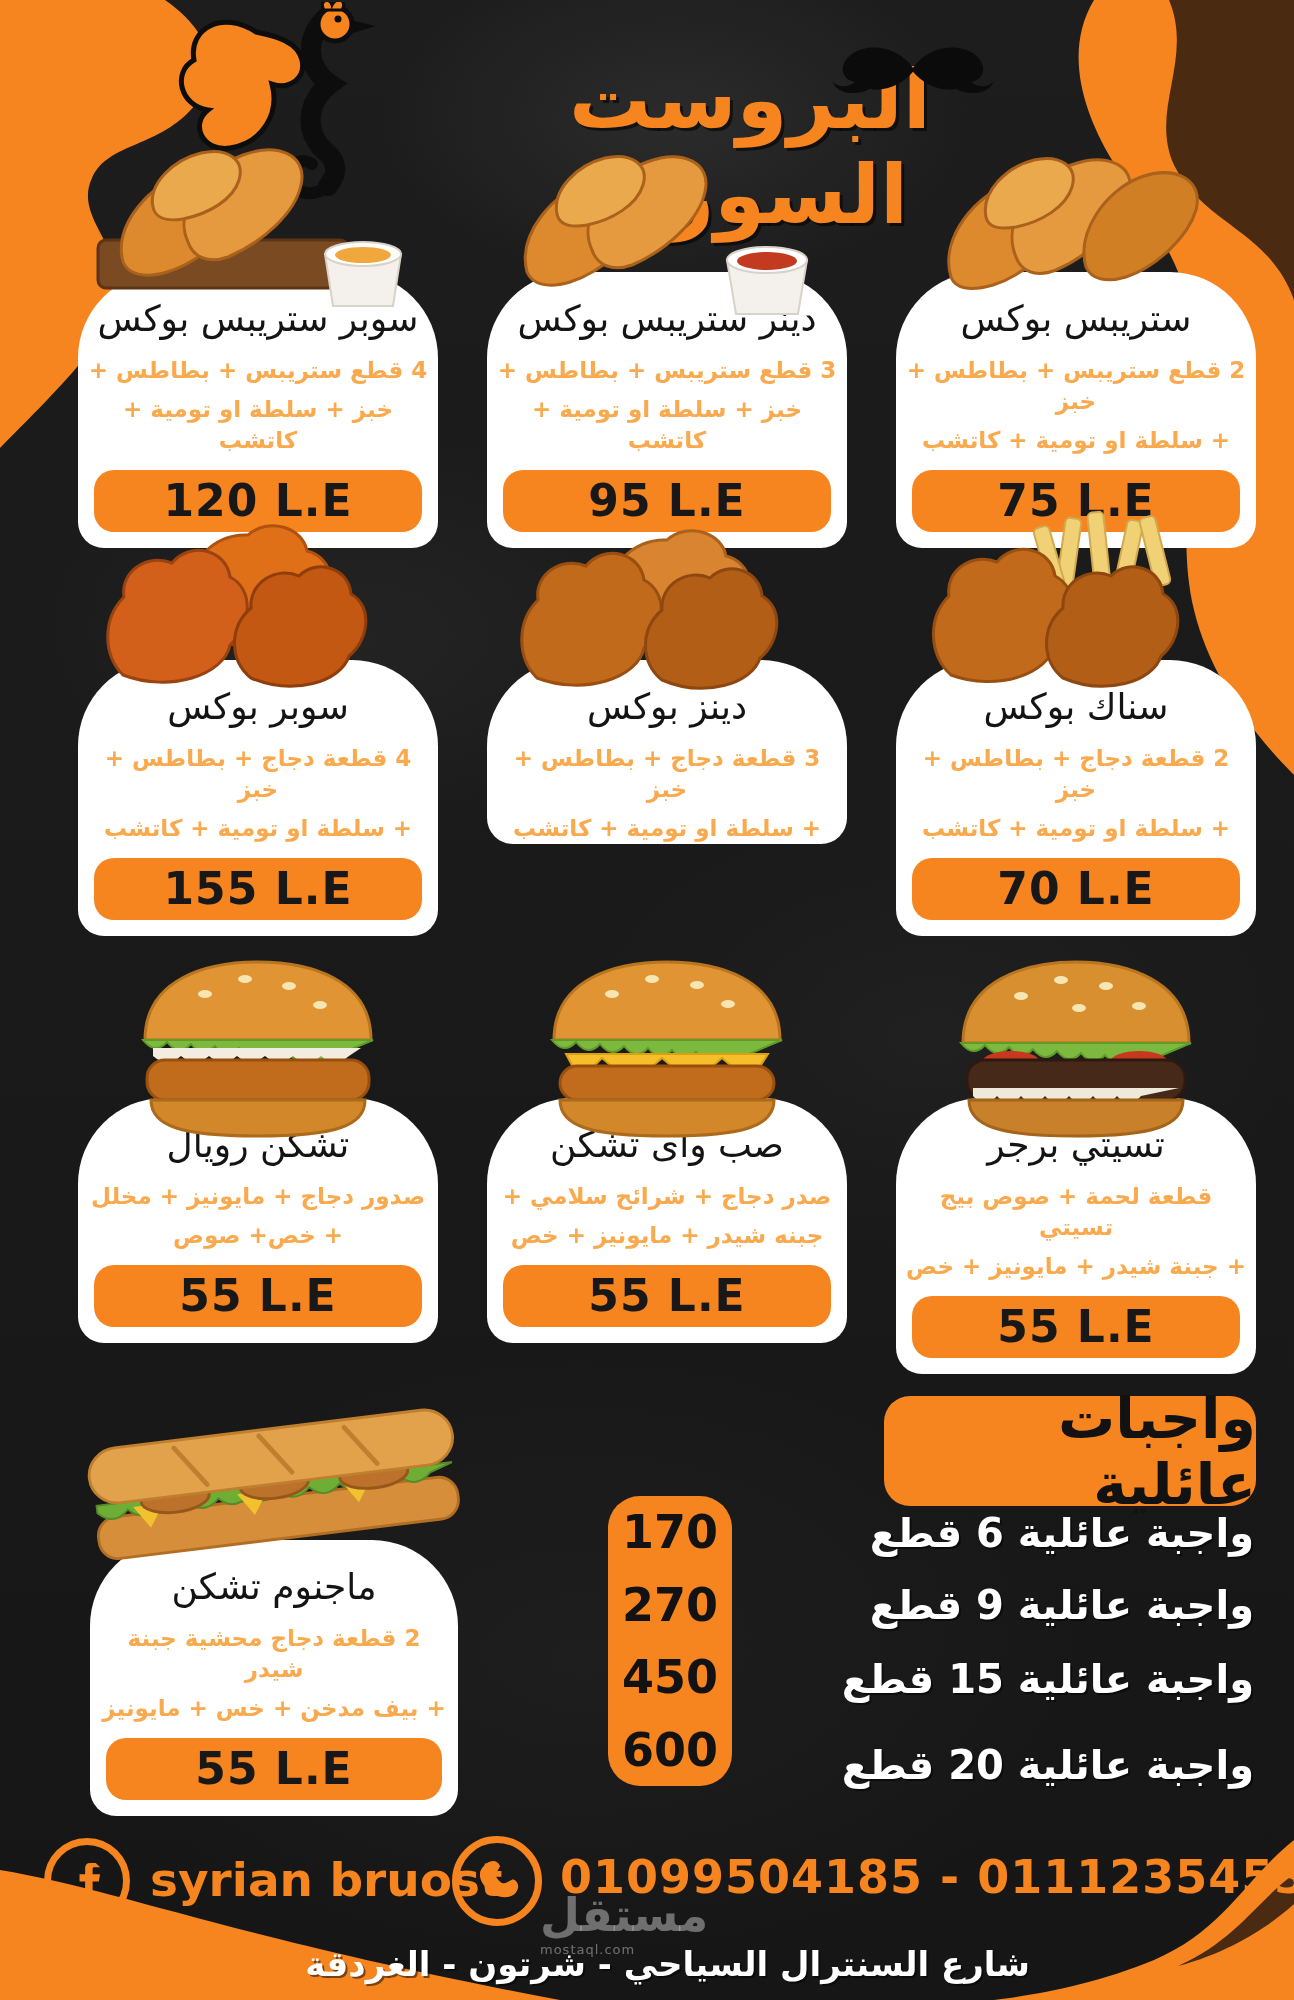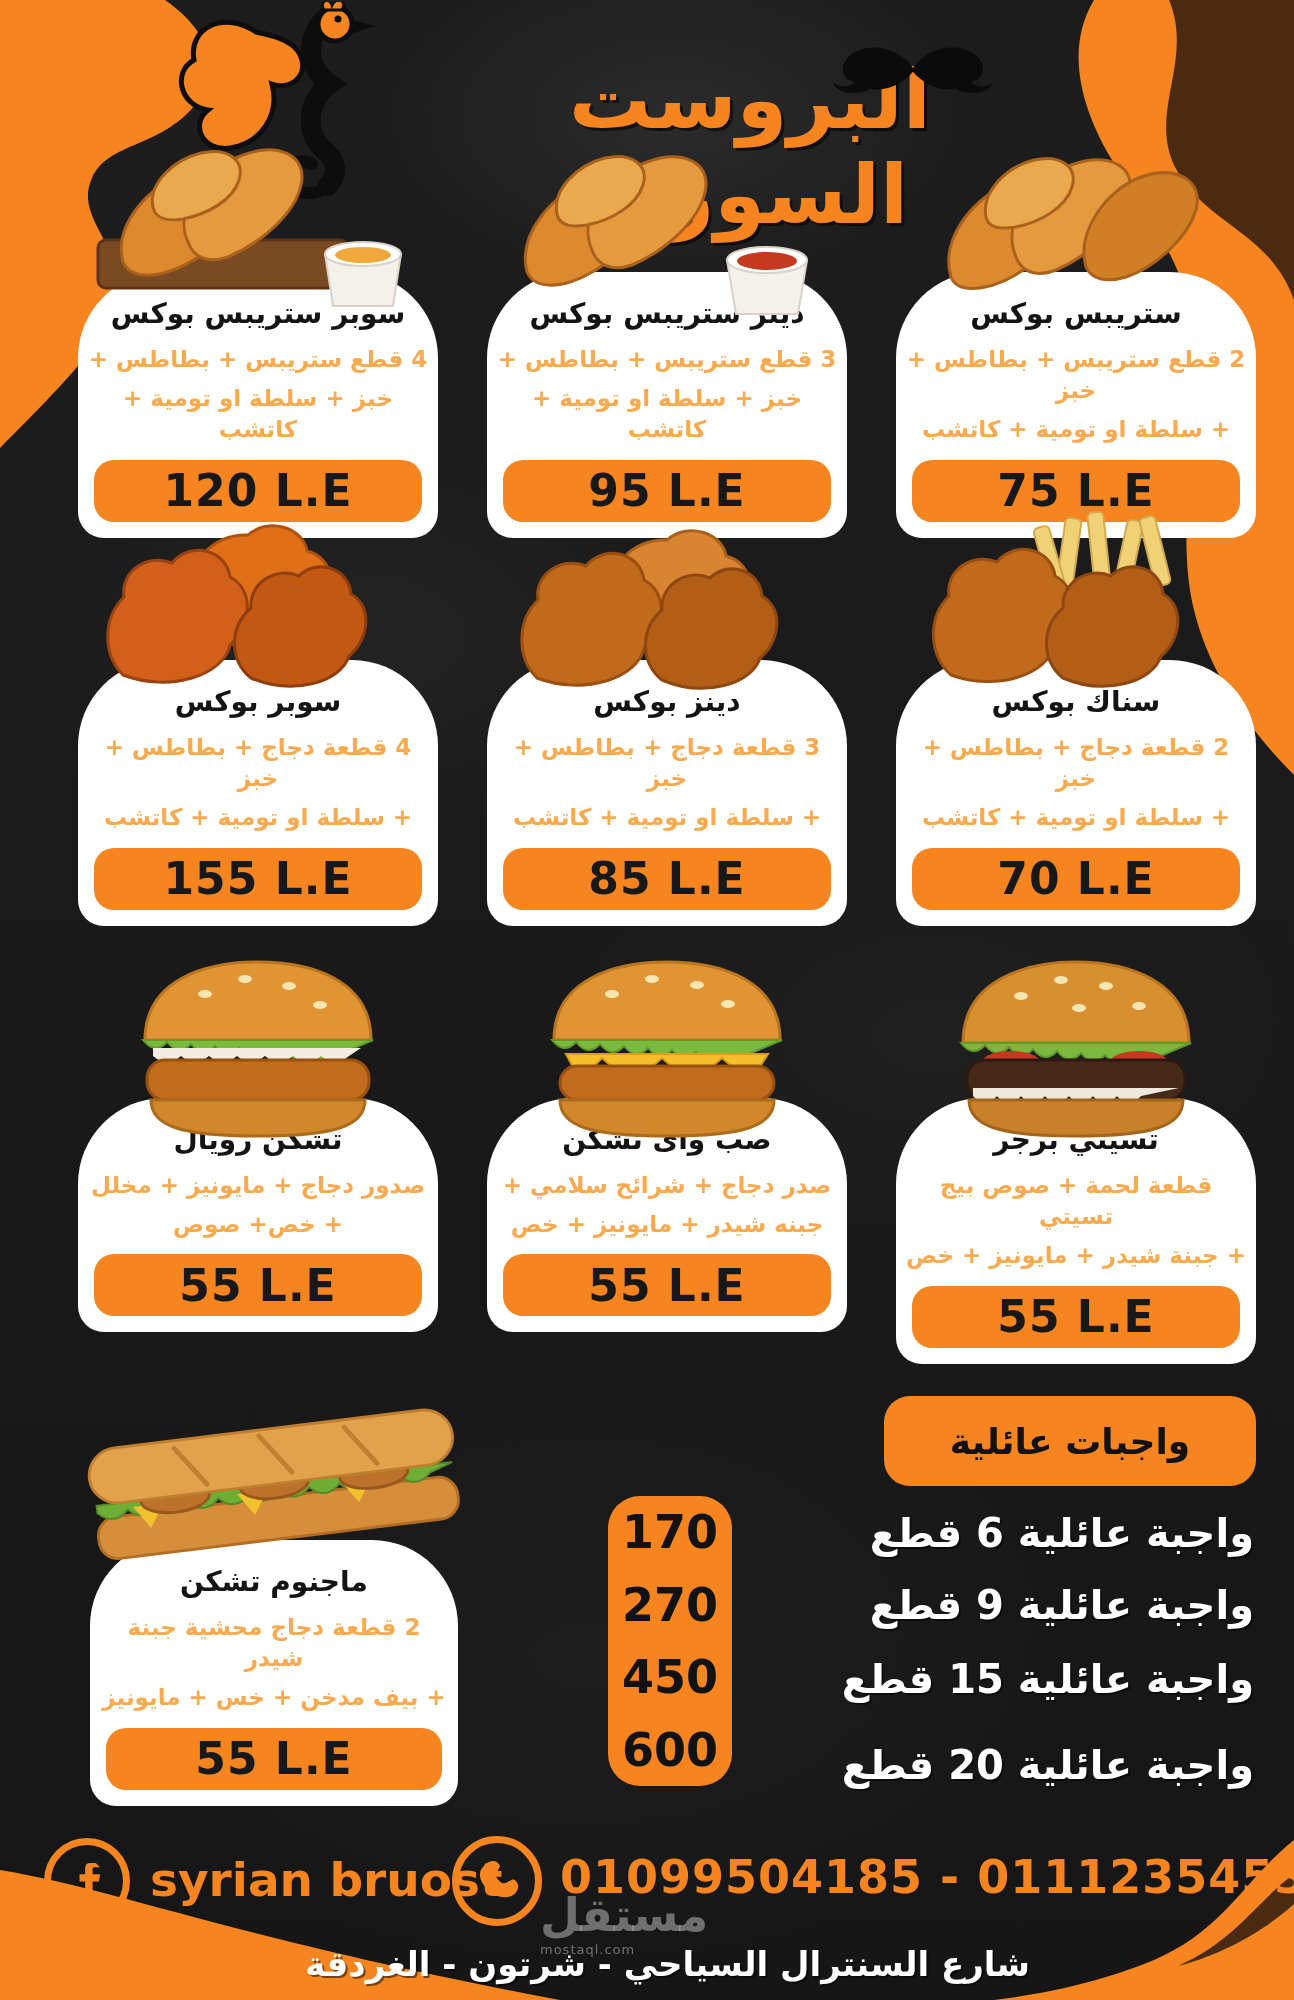--- a/index.html
+++ b/index.html
@@ -29,44 +29,44 @@
   .mustache{position:absolute; left:828px; top:40px; z-index:3;}
   .logo{position:absolute; left:178px; top:2px; z-index:2;}
   
   .card{
     position:absolute; width:360px; z-index:2;
     background:#ffffff; border-radius:86px 86px 26px 26px;
     text-align:center;
   }
   .card-title{
     margin-top:24px; direction:rtl;
-    font-size:28px; font-weight:700; color:#141414; line-height:1.3;
+    font-size:36px; font-weight:400; color:#141414; line-height:1.3;
   }
   .card-desc{
     margin:8px 8px 0; direction:rtl;
     font-size:23px; font-weight:700; color:#F9A94E; line-height:1.35;
   }
   .card-desc.first{margin-top:12px;}
   .price-bar{
     margin:14px 16px 16px; height:62px; direction:ltr;
     background:#F6851F; border-radius:20px;
     display:flex; align-items:center; justify-content:center;
     font-size:44px; font-weight:800; color:#181818; letter-spacing:1px;
   }
   .food{
     position:absolute; top:-150px; left:50%; transform:translateX(-50%);
     width:330px; height:200px; z-index:3; pointer-events:none;
   }
   .food-sub{width:400px; top:-158px;}
   
   .family-header{
-    position:absolute; left:884px; top:1396px; width:372px; height:90px; z-index:2;
+    position:absolute; left:884px; top:1396px; width:372px; height:110px; z-index:2;
     background:#F6851F; border-radius:26px; direction:rtl;
     display:flex; align-items:center; justify-content:center;
-    font-size:36px; font-weight:800; color:#121212;
+    font-size:57px; font-weight:800; color:#121212;
   }
   .family-item{
     position:absolute; right:40px; width:520px; height:62px; z-index:2;
     direction:rtl; text-align:right;
     font-size:40px; font-weight:800; color:#ffffff;
     text-shadow:2px 2px 0 rgba(0,0,0,.5);
     display:flex; align-items:center; justify-content:flex-start;
   }
   .family-prices{
     position:absolute; left:608px; top:1496px; width:124px; height:290px; z-index:2;
@@ -215,21 +215,20 @@
 
   <div class="card" style="left:487px;top:660px">
     <svg class="food" viewBox="0 0 330 200">
       <path d="M110,95 C100,60 130,28 165,30 C185,12 220,22 224,46 C250,52 256,86 238,104 C240,130 210,148 185,138 C160,152 120,132 110,95 Z" fill="#D98430" stroke="#A9611B" stroke-width="3"></path>
       <path d="M35,168 C15,148 14,112 36,90 C32,64 60,46 84,56 C102,34 138,42 142,70 C166,82 164,118 142,138 C136,168 82,186 35,168 Z" fill="#C26A1C" stroke="#9A4F10" stroke-width="3"></path>
       <path d="M160,170 C138,152 138,119 160,100 C158,74 186,58 208,68 C226,50 258,60 260,86 C282,98 278,132 258,148 C250,174 202,188 160,170 Z" fill="#B25E16" stroke="#8E4710" stroke-width="3"></path>
     </svg>
     <div class="card-title">دينز بوكس</div>
     <div class="card-desc first">3 قطعة دجاج + بطاطس + خبز</div>
     <div class="card-desc">+ سلطة او تومية + كاتشب</div>
-    <div class="price-bar">85 L.E</div>
   </div>
 
   <div class="card" style="left:78px;top:660px">
     <svg class="food" viewBox="0 0 330 200">
       <path d="M100,90 C90,55 120,23 155,25 C175,7 210,17 214,41 C240,47 246,81 228,99 C230,125 200,143 175,133 C150,147 110,127 100,90 Z" fill="#E07018" stroke="#AF5210" stroke-width="3"></path>
       <path d="M30,165 C10,145 9,109 31,87 C27,61 55,43 79,53 C97,31 133,39 137,67 C161,79 159,115 137,135 C131,165 77,183 30,165 Z" fill="#D2601A" stroke="#9A4310" stroke-width="3"></path>
       <path d="M158,168 C136,150 136,117 158,98 C156,72 184,56 206,66 C224,48 256,58 258,84 C280,96 276,130 256,146 C248,172 200,186 158,168 Z" fill="#C35812" stroke="#8E3D0C" stroke-width="3"></path>
     </svg>
     <div class="card-title">سوبر بوكس</div>
     <div class="card-desc first">4 قطعة دجاج + بطاطس + خبز</div>

